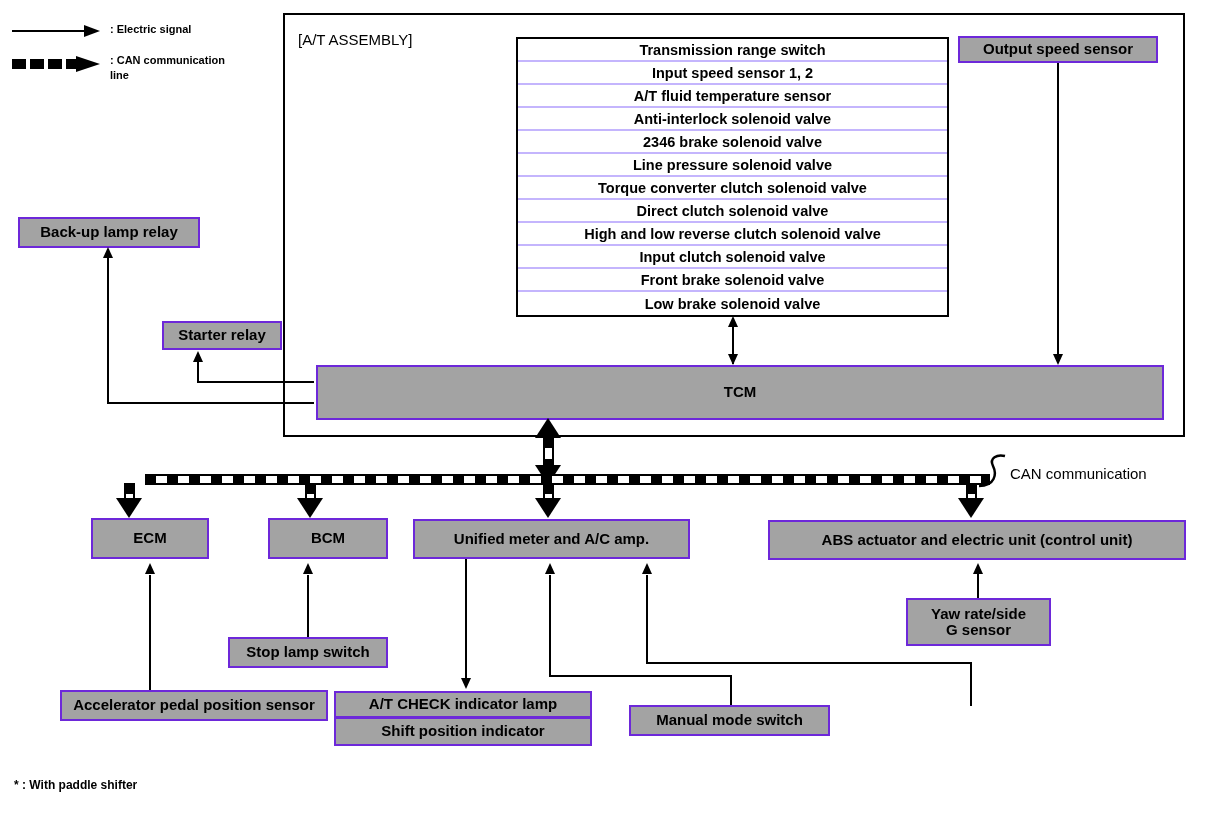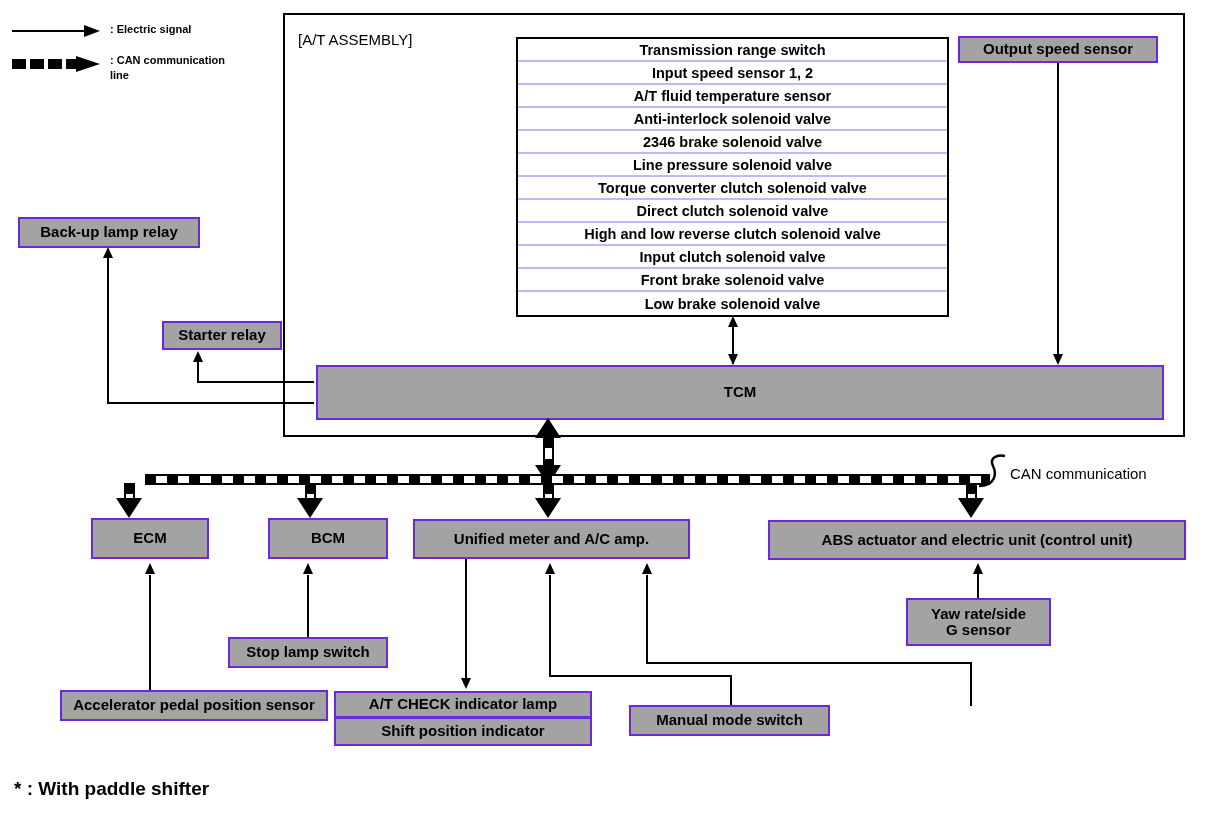--- a/index.html
+++ b/index.html
@@ -25,21 +25,21 @@
            background-size:11px 22px;border-left:2px solid #000;border-right:2px solid #000;
            box-sizing:border-box;}
   .arrow-up,.arrow-down{position:absolute;width:0;height:0;}
   .arrow-up{border-left:5px solid transparent;border-right:5px solid transparent;border-bottom:11px solid #000;}
   .arrow-down{border-left:5px solid transparent;border-right:5px solid transparent;border-top:11px solid #000;}
   .fat-up{position:absolute;width:0;height:0;border-left:13px solid transparent;
           border-right:13px solid transparent;border-bottom:20px solid #000;}
   .fat-down{position:absolute;width:0;height:0;border-left:13px solid transparent;
             border-right:13px solid transparent;border-top:20px solid #000;}
   .legend-txt{position:absolute;font-size:11px;font-weight:700;white-space:pre-line;line-height:1.35;}
-  .footnote{position:absolute;font-size:19px;font-weight:700;}
+  .footnote{position:absolute;font-size:12px;font-weight:700;}
   svg{position:absolute;overflow:visible;}
 </style>
 </head>
 <body>
 
 <div id="root">
 
   <svg style="left:12px;top:24px;" width="90" height="14">
     <line x1="0" y1="7" x2="72" y2="7" stroke="#000" stroke-width="2"></line>
     <polygon points="72,1 88,7 72,13" fill="#000"></polygon>

